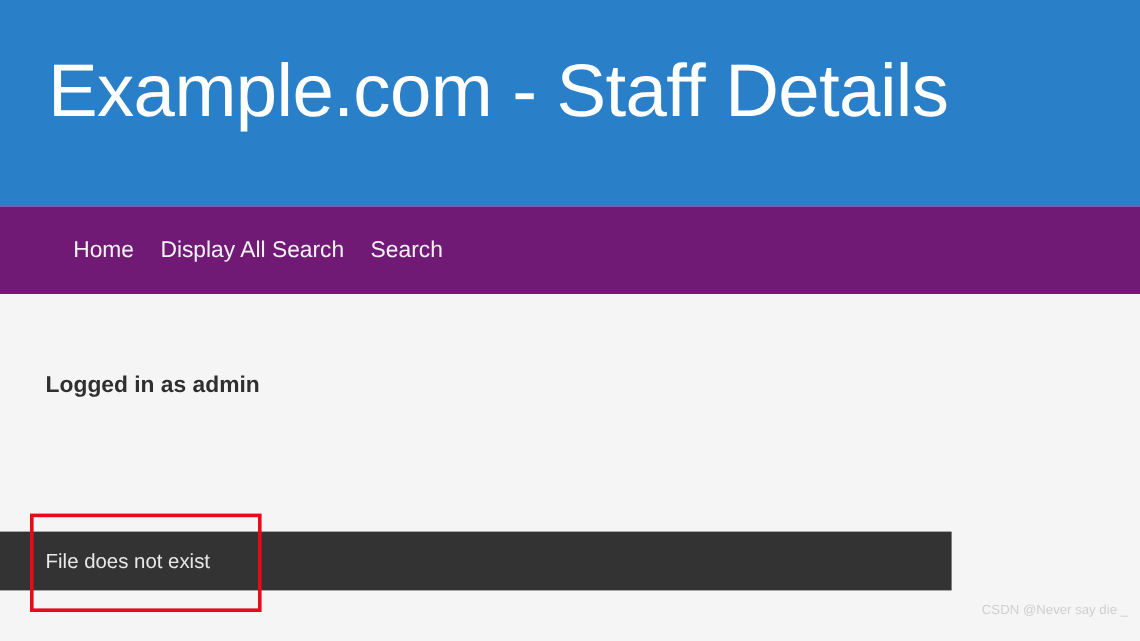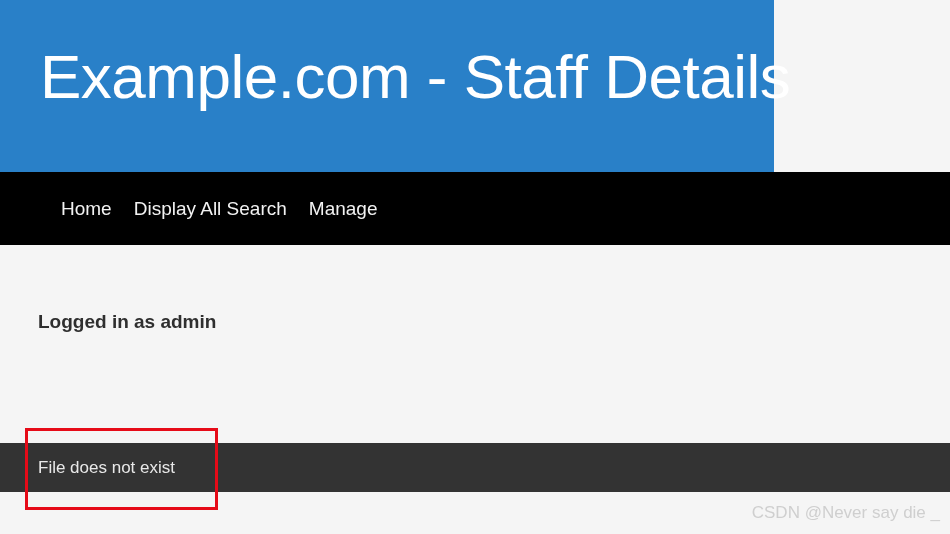--- a/index.html
+++ b/index.html
@@ -21,21 +21,21 @@
     width: 950px;
     height: 534px;
     background: #f5f5f5;
   }
 
   
   .site-header {
     position: absolute;
     left: 0;
     top: 0;
-    width: 774px;
+    width: 950px;
     height: 172px;
     background: #2980c8;
     box-sizing: border-box;
   }
   .site-title {
     position: absolute;
     left: 40px;
     top: 46px;
     margin: 0;
     font-size: 62px;
@@ -46,21 +46,21 @@
     white-space: nowrap;
   }
 
   
   .main-nav {
     position: absolute;
     left: 0;
     top: 172px;
     width: 950px;
     height: 73px;
-    background: #000000;
+    background: #701a75;
     box-sizing: border-box;
   }
   .nav-list {
     position: absolute;
     left: 50px;
     top: 0;
     height: 73px;
     margin: 0;
     padding: 0;
     list-style: none;
@@ -99,21 +99,21 @@
     font-weight: bold;
     color: #2f2f2f;
     white-space: nowrap;
   }
 
   
   .message-bar {
     position: absolute;
     left: 0;
     top: 443px;
-    width: 950px;
+    width: 793px;
     height: 49px;
     background: #333333;
   }
   .message-text {
     position: absolute;
     left: 38px;
     top: 0;
     height: 49px;
     line-height: 49px;
     font-size: 17px;
@@ -132,21 +132,21 @@
     box-sizing: border-box;
     background: transparent;
     pointer-events: none;
   }
 
   
   .watermark {
     position: absolute;
     right: 10px;
     top: 503px;
-    font-size: 17px;
+    font-size: 11px;
     color: #cfcfcf;
     white-space: nowrap;
     user-select: none;
   }
 </style>
 </head>
 <body>
 
 <div id="page">
 
@@ -156,21 +156,21 @@
 
   <nav class="main-nav">
     <ul class="nav-list">
       <li class="nav-item">
         <a class="nav-link" href="#">Home</a>
       </li>
       <li class="nav-item">
         <a class="nav-link" href="#">Display All Search</a>
       </li>
       <li class="nav-item">
-        <a class="nav-link" href="#">Manage</a>
+        <a class="nav-link" href="#">Search</a>
       </li>
     </ul>
   </nav>
 
   <main class="content">
     <p class="login-status">Logged in as admin</p>
   </main>
 
   <div class="message-bar">
     <span class="message-text">File does not exist</span>

